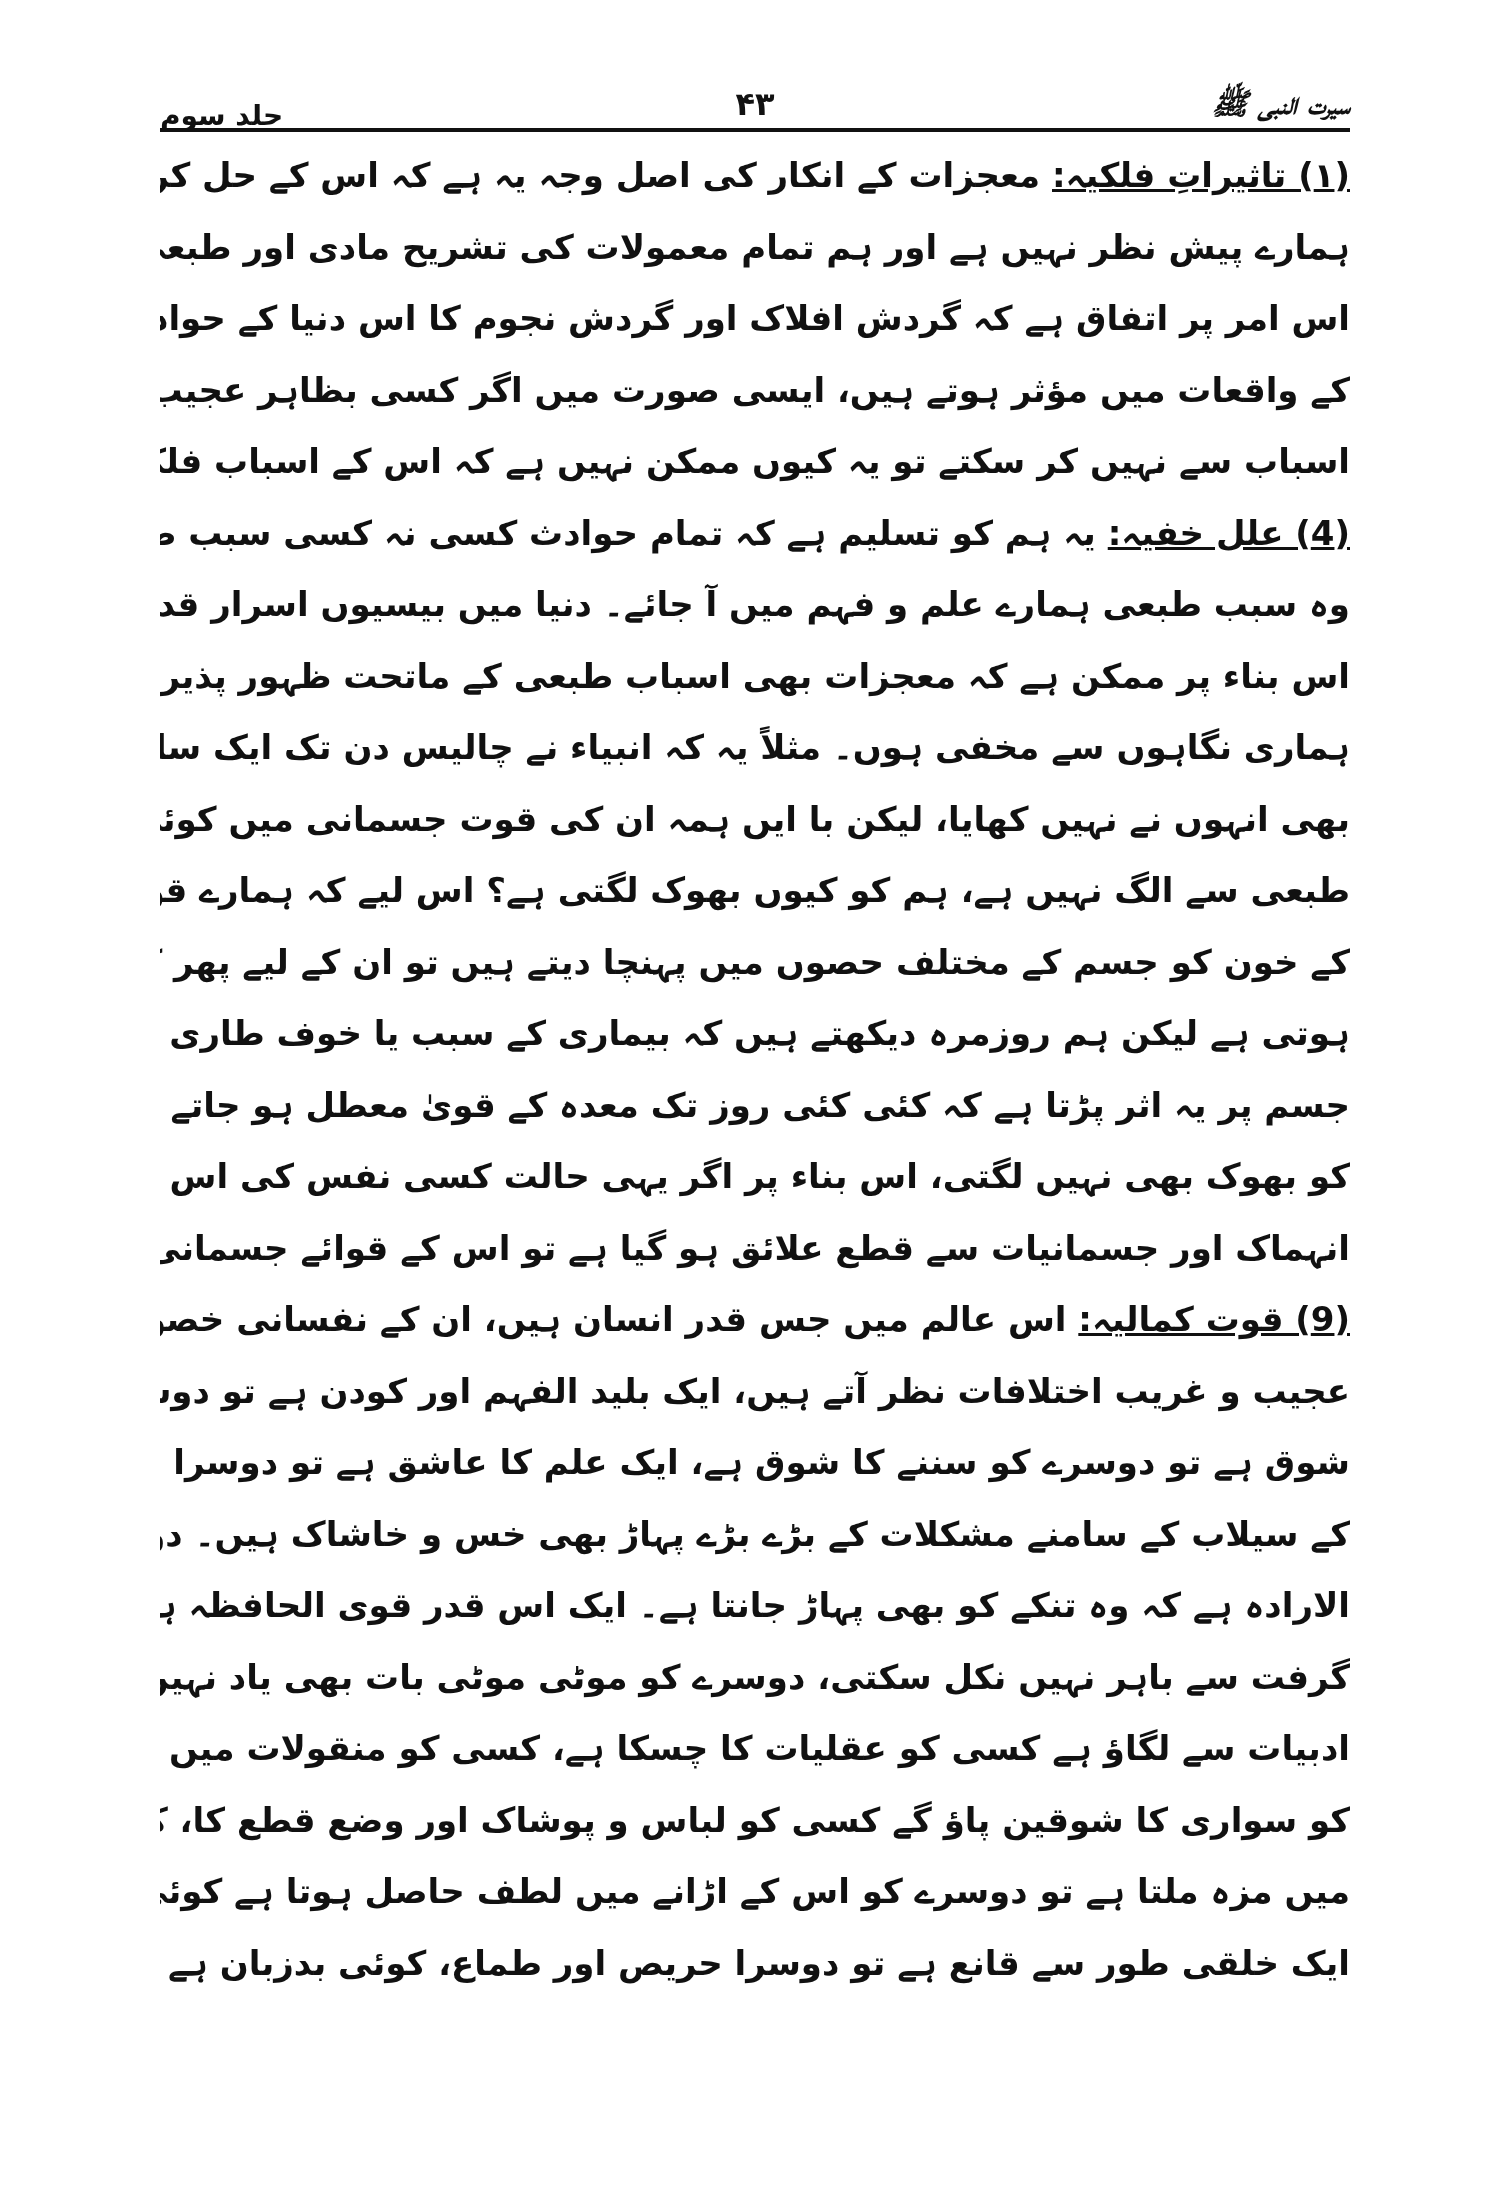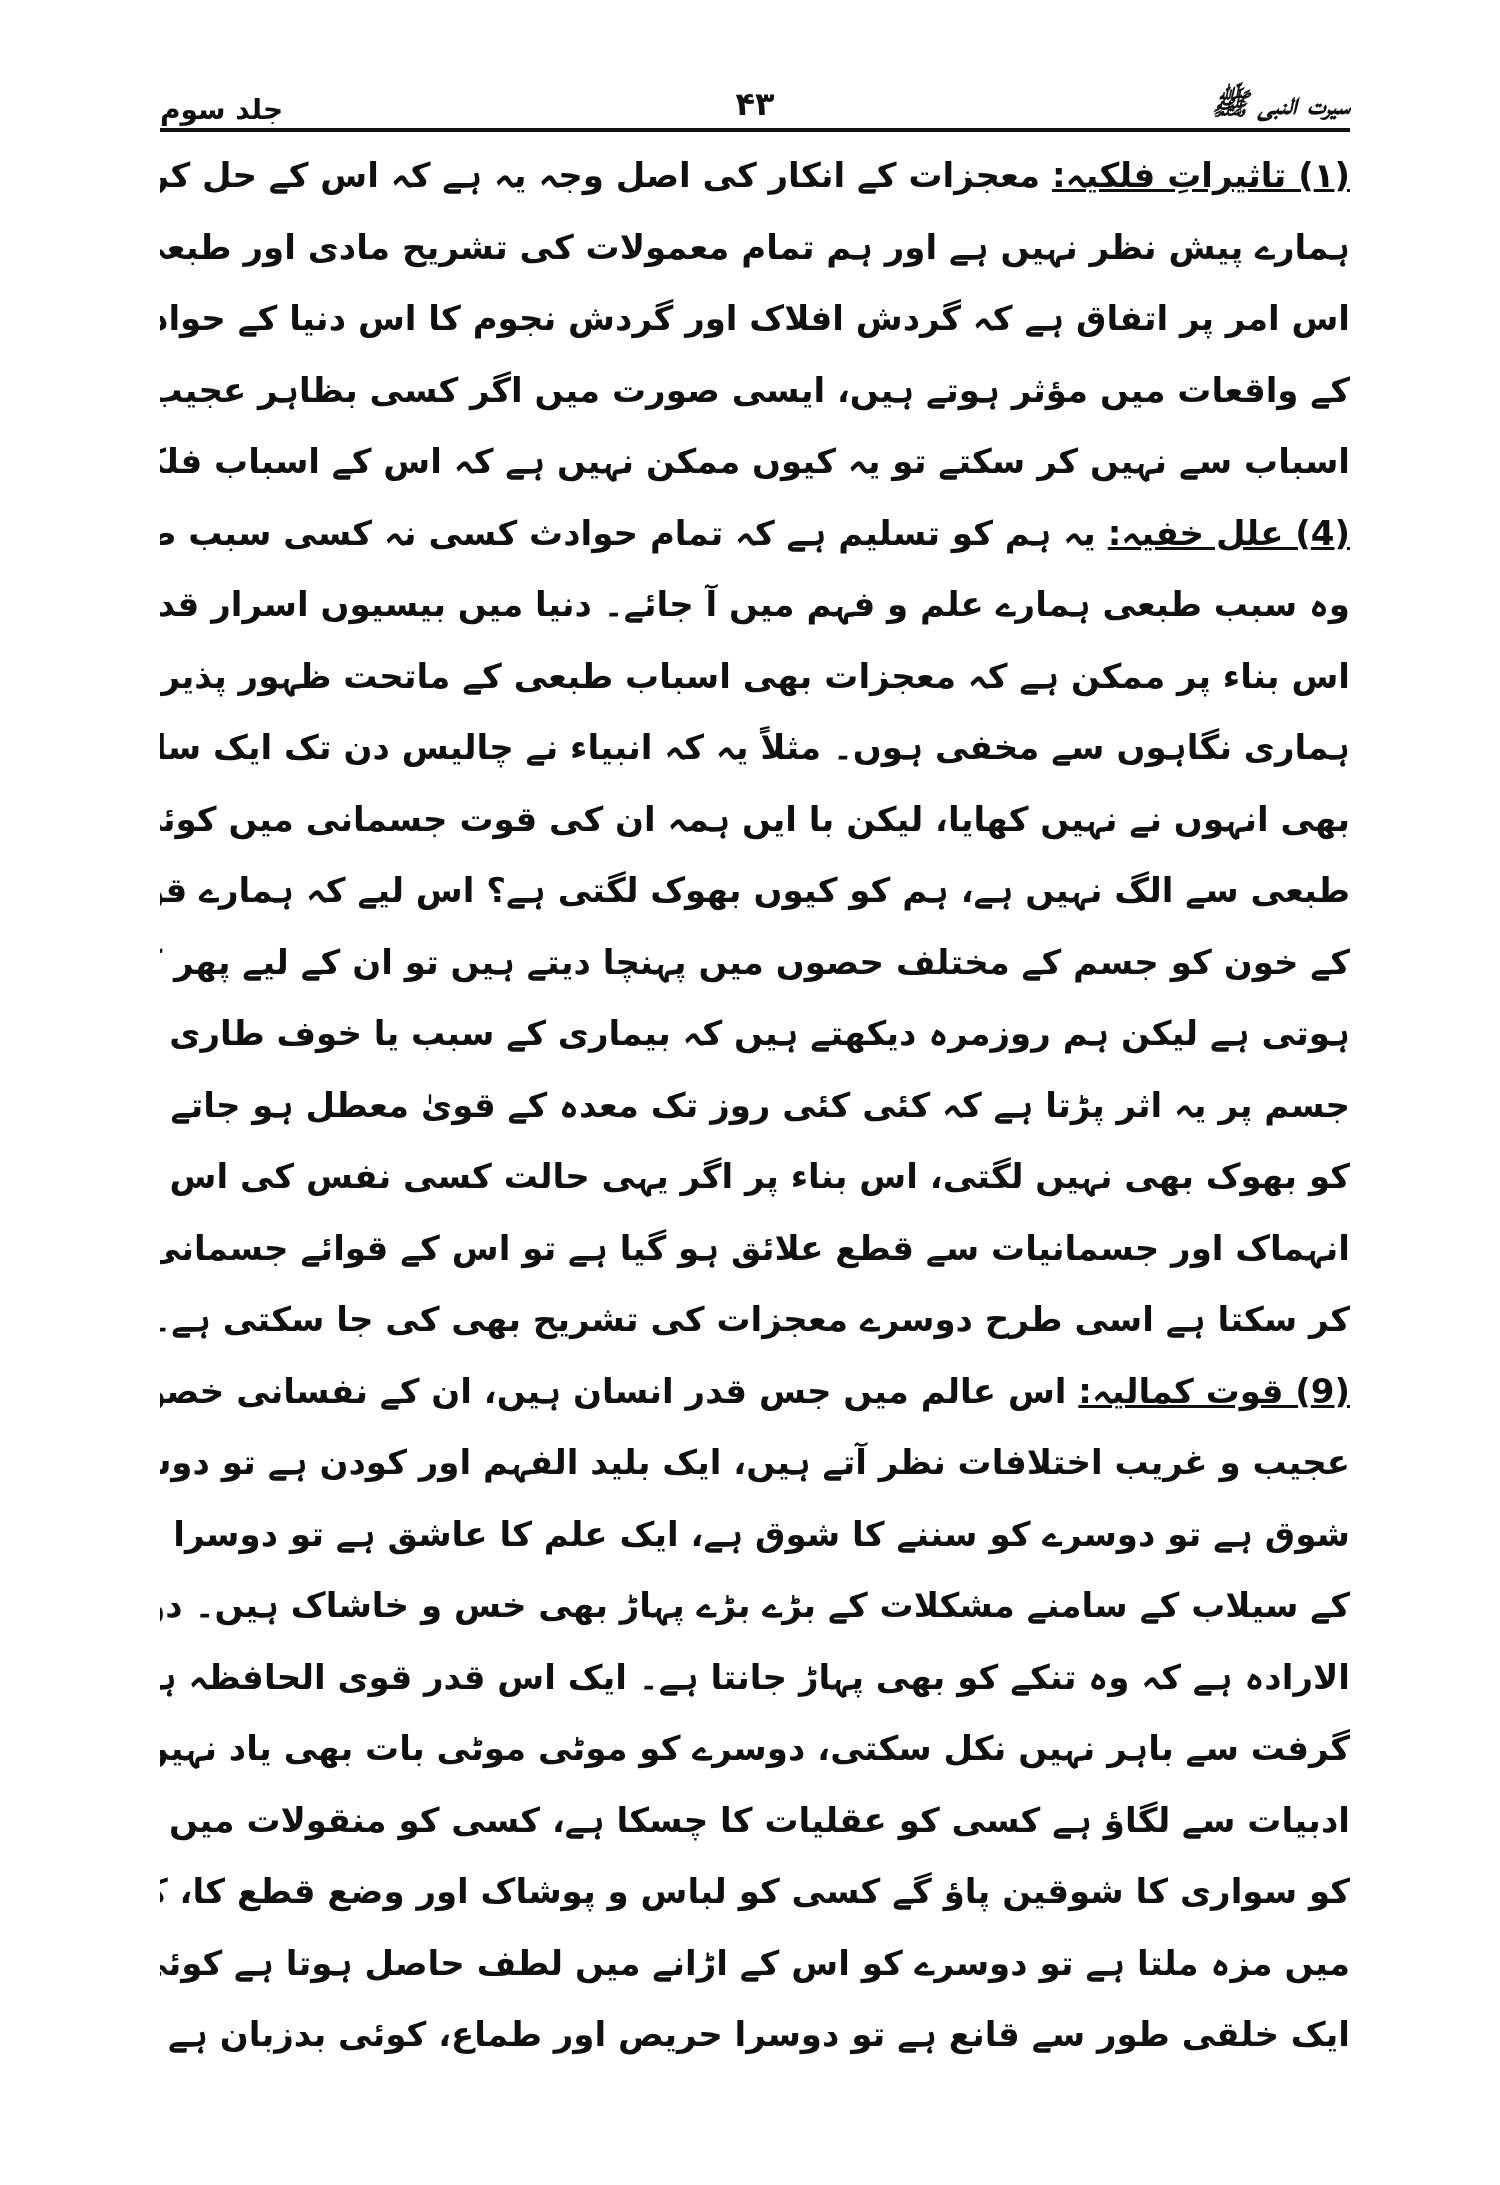--- a/index.html
+++ b/index.html
@@ -43,21 +43,21 @@
     left: 50%;
     transform: translateX(-50%);
     top: 0;
     font-size: 32px;
     line-height: 44px;
     font-weight: bold;
   }
   .header .volume {
     position: absolute;
     left: 0;
-    top: 6px;
+    top: 12px;
     font-size: 28px;
     line-height: 44px;
     font-weight: bold;
   }
   .rule {
     position: absolute;
     left: 160px;
     width: 1190px;
     top: 128px;
     height: 4px;
@@ -111,21 +111,20 @@
       <div class="line"><span>وہ سبب طبعی ہمارے علم و فہم میں آ جائے۔ دنیا میں بیسیوں اسرار قدرت ہیں جن کی اب تک تحلیل نہیں ہو سکی ہے۔</span></div>
       <div class="line"><span>اس بناء پر ممکن ہے کہ معجزات بھی اسباب طبعی کے ماتحت ظہور پذیر ہوتے ہیں، لیکن ان کے اسباب و علل اب تک</span></div>
       <div class="line"><span>ہماری نگاہوں سے مخفی ہوں۔ مثلاً یہ کہ انبیاء نے چالیس دن تک ایک ساتھ روزہ رکھا اور اس مدت میں ایک دانہ</span></div>
       <div class="line"><span>بھی انہوں نے نہیں کھایا، لیکن با ایں ہمہ ان کی قوت جسمانی میں کوئی فرق نہیں آیا۔ یہ بظاہر عجیب بات ہے مگر سبب</span></div>
       <div class="line"><span>طبعی سے الگ نہیں ہے، ہم کو کیوں بھوک لگتی ہے؟ اس لیے کہ ہمارے قوائے معدہ غذا کو ہضم کر لینے کے بعد اس</span></div>
       <div class="line"><span>کے خون کو جسم کے مختلف حصوں میں پہنچا دیتے ہیں تو ان کے لیے پھر کوئی کام باقی نہیں رہتا اور ان کو کام کی تلاش</span></div>
       <div class="line"><span>ہوتی ہے لیکن ہم روزمرہ دیکھتے ہیں کہ بیماری کے سبب یا خوف طاری ہونے کے باعث سے یا کسی غم کے سبب سے</span></div>
       <div class="line"><span>جسم پر یہ اثر پڑتا ہے کہ کئی کئی روز تک معدہ کے قویٰ معطل ہو جاتے ہیں اور وہ اپنا کام انجام نہیں دیتے، اس لیے اس</span></div>
       <div class="line"><span>کو بھوک بھی نہیں لگتی، اس بناء پر اگر یہی حالت کسی نفس کی اس بناء پر ہو جائے کہ اس کو روحانیت کے ساتھ شدت</span></div>
       <div class="line"><span>انہماک اور جسمانیات سے قطع علائق ہو گیا ہے تو اس کے قوائے جسمانی بھی معطل ہو سکتے ہیں اور وہ مدت تک فاقہ</span></div>
-      <div class="line last"><span>کر سکتا ہے اسی طرح دوسرے معجزات کی تشریح بھی کی جا سکتی ہے۔</span></div>
       <div class="line"><span class="heading">(9) قوت کمالیہ:</span><span> اس عالم میں جس قدر انسان ہیں، ان کے نفسانی خصوصیات کو اگر غور سے دیکھا جائے تو</span></div>
       <div class="line"><span>عجیب و غریب اختلافات نظر آتے ہیں، ایک بلید الفہم اور کودن ہے تو دوسرا زیرک اور ذی فہم ہے، ایک کو بولنے کا</span></div>
       <div class="line"><span>شوق ہے تو دوسرے کو سننے کا شوق ہے، ایک علم کا عاشق ہے تو دوسرا اس کا دشمن، ایک کے علوئے ہمت اور بلند حوصلگی</span></div>
       <div class="line"><span>کے سیلاب کے سامنے مشکلات کے بڑے بڑے پہاڑ بھی خس و خاشاک ہیں۔ دوسرا اتنا پست ہمت اور ضعیف</span></div>
       <div class="line"><span>الارادہ ہے کہ وہ تنکے کو بھی پہاڑ جانتا ہے۔ ایک اس قدر قوی الحافظہ ہے کہ معمولی سی بات بھی اس کے ذہن کی</span></div>
       <div class="line"><span>گرفت سے باہر نہیں نکل سکتی، دوسرے کو موٹی موٹی بات بھی یاد نہیں رہتی، پھر علم و فن کے عشاق میں بھی کسی کو</span></div>
       <div class="line"><span>ادبیات سے لگاؤ ہے کسی کو عقلیات کا چسکا ہے، کسی کو منقولات میں مزہ ملتا ہے، قوت شہوانیہ کے لحاظ سے دیکھو تو کسی</span></div>
       <div class="line"><span>کو سواری کا شوقین پاؤ گے کسی کو لباس و پوشاک اور وضع قطع کا، کسی کو کھانے پینے کا، ایک کو صرف دولت جمع کرنے</span></div>
       <div class="line"><span>میں مزہ ملتا ہے تو دوسرے کو اس کے اڑانے میں لطف حاصل ہوتا ہے کوئی طبعاً حلیم ہے تو دوسرا سرتاپا غضب کا شعلہ،</span></div>
       <div class="line"><span>ایک خلقی طور سے قانع ہے تو دوسرا حریص اور طماع، کوئی بدزبان ہے مگر بدکردار نہیں، دوسرا بظاہر سنجیدہ اور متین نظر</span></div>

